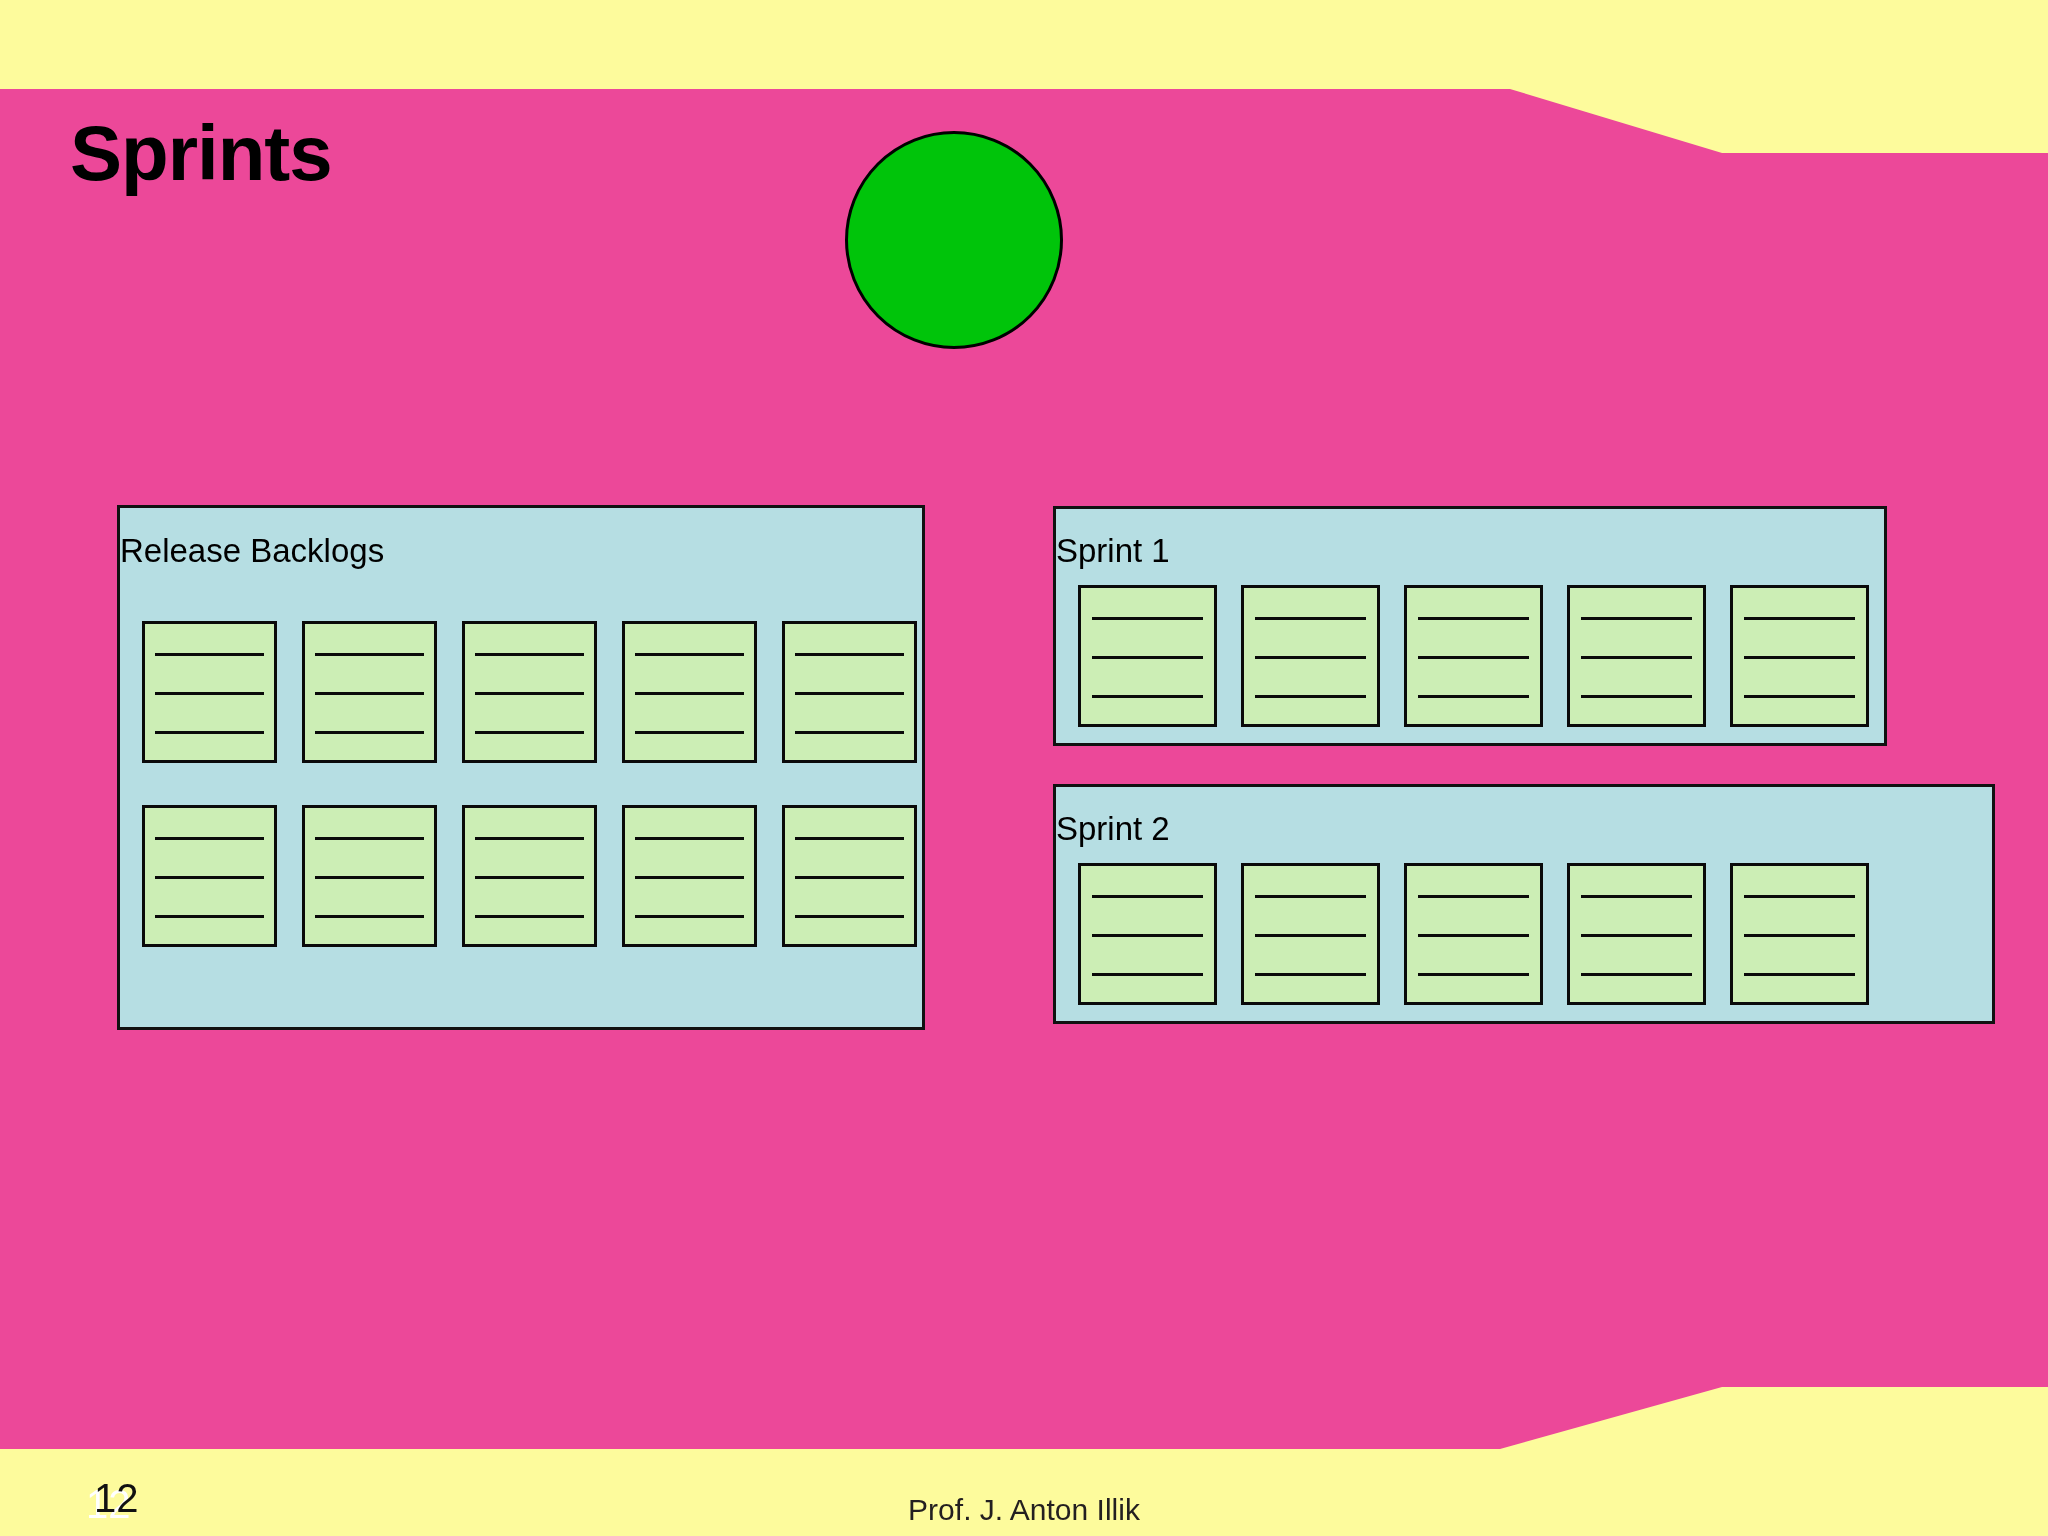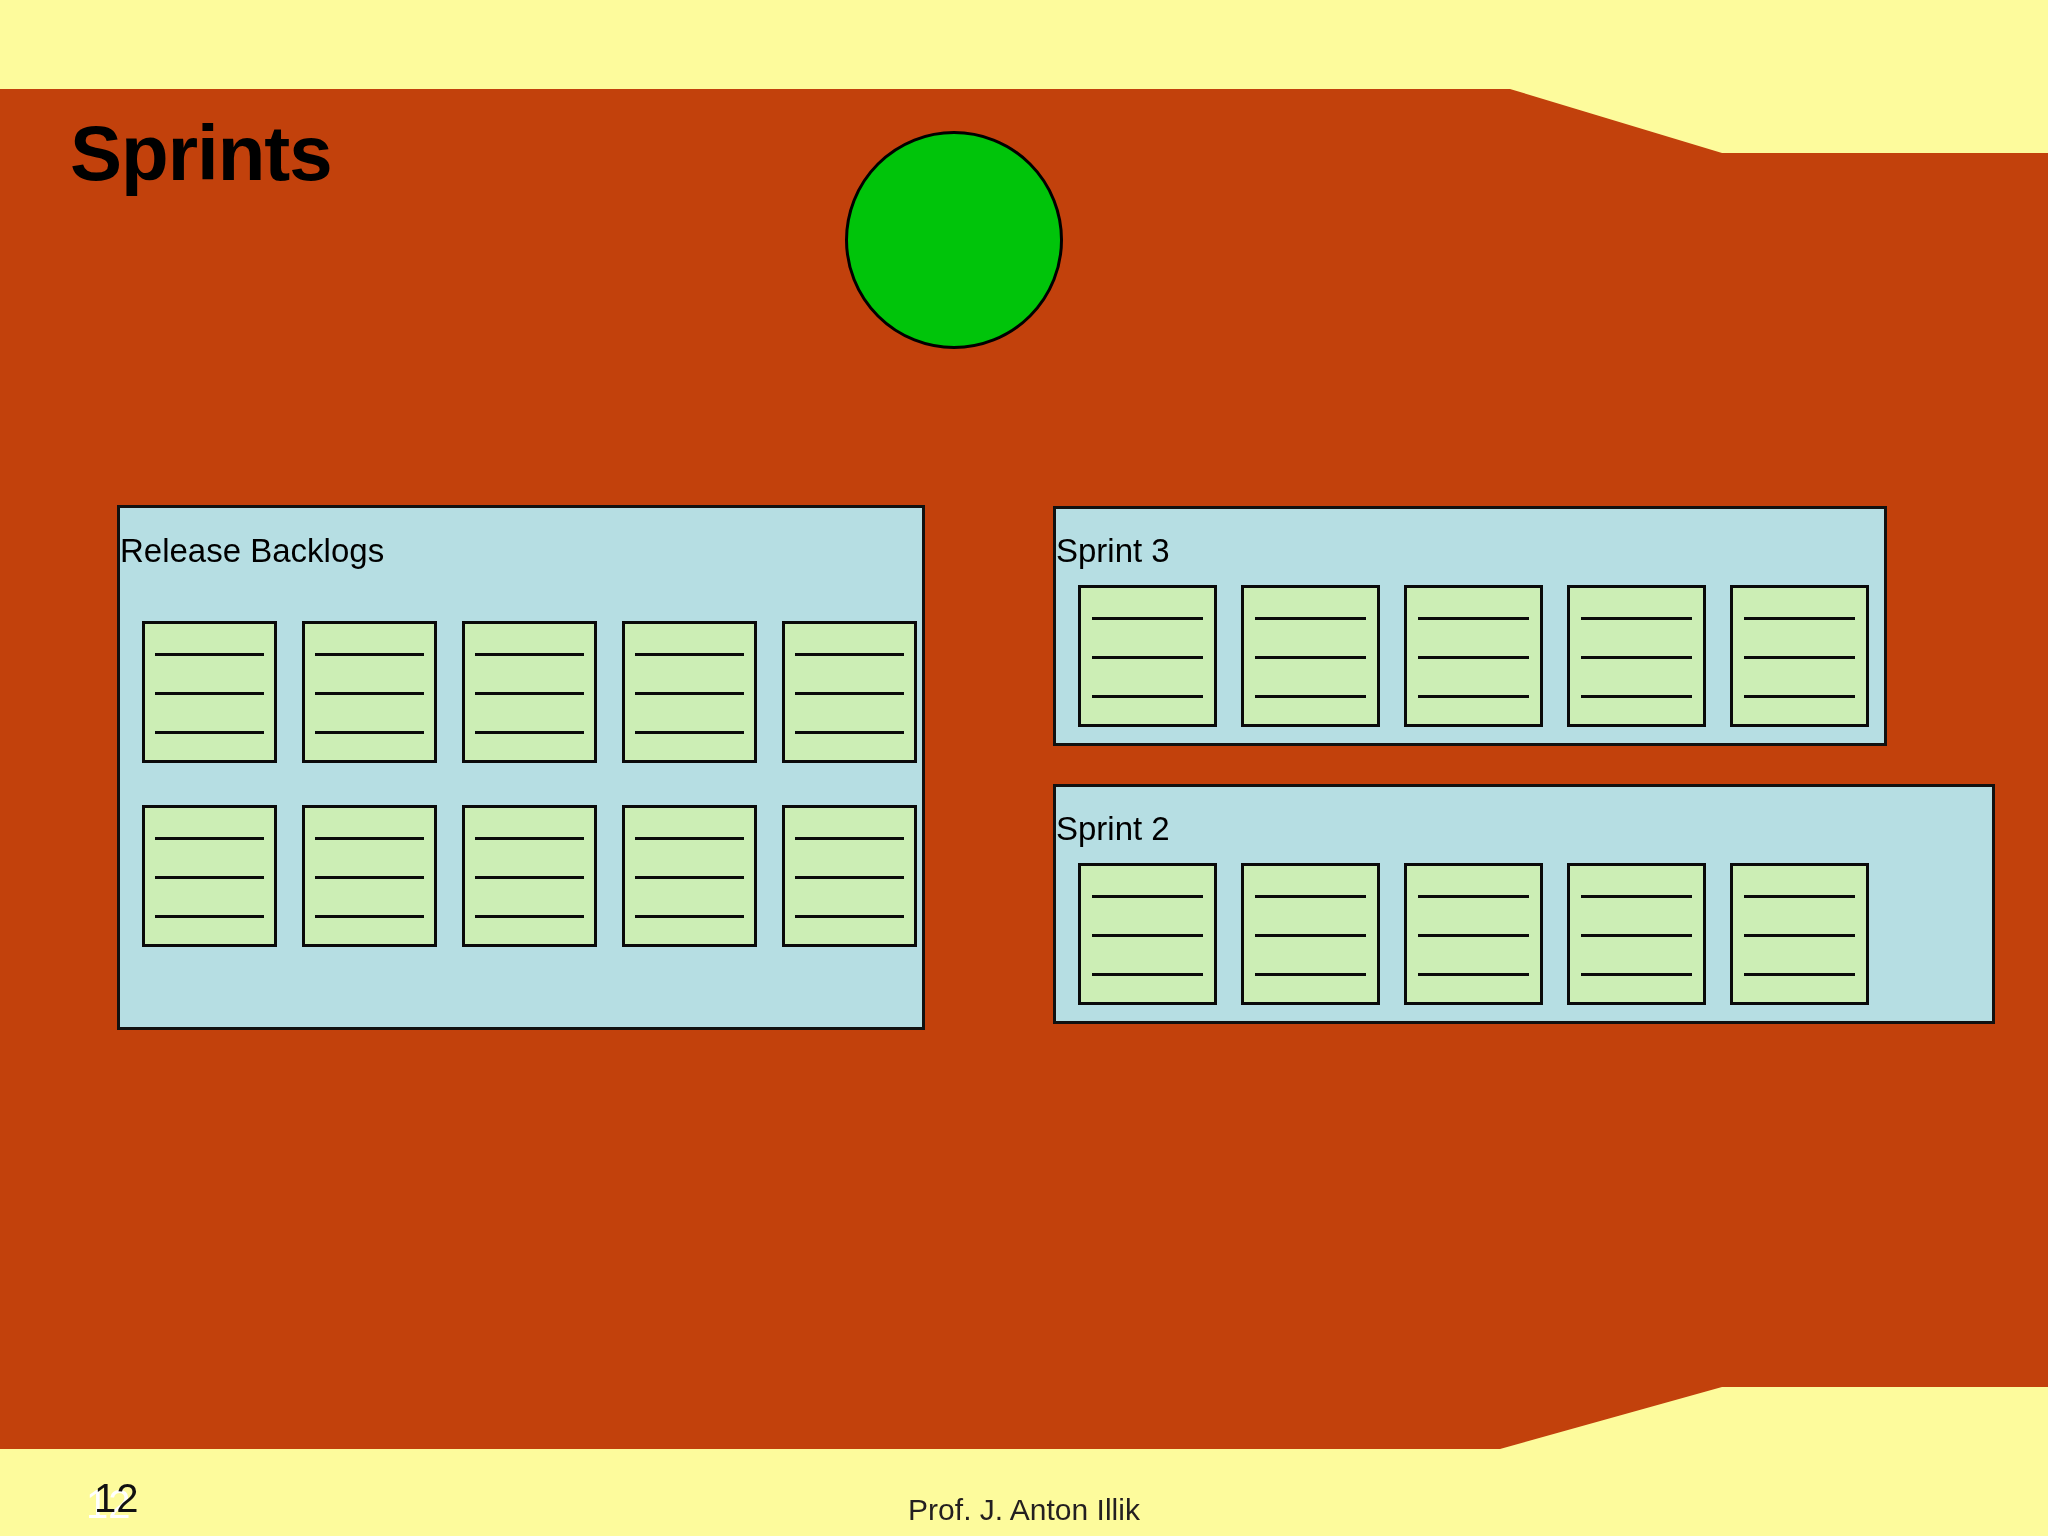--- a/index.html
+++ b/index.html
@@ -8,21 +8,21 @@
     background: #ffffff;
   }
   body {
     font-family: "Liberation Sans", sans-serif;
   }
 
   #slide {
     position: relative;
     width: 2048px;
     height: 1536px;
-    background: #c2410c;
+    background: #ec4899;
     overflow: hidden;
   }
 
   
   .band {
     position: absolute;
     left: 0;
     width: 2048px;
     pointer-events: none;
   }
@@ -235,21 +235,21 @@
       </div>
       <div class="card release-card">
         <span class="card-line l1"></span>
         <span class="card-line l2"></span>
         <span class="card-line l3"></span>
       </div>
     </div>
   </div>
 
   <div class="panel" id="panel-sprint1">
-    <div class="panel-title">Sprint 3</div>
+    <div class="panel-title">Sprint 1</div>
     <div class="card-row" id="sprint1-row">
       <div class="card sprint-card">
         <span class="card-line l1"></span>
         <span class="card-line l2"></span>
         <span class="card-line l3"></span>
       </div>
       <div class="card sprint-card">
         <span class="card-line l1"></span>
         <span class="card-line l2"></span>
         <span class="card-line l3"></span>

